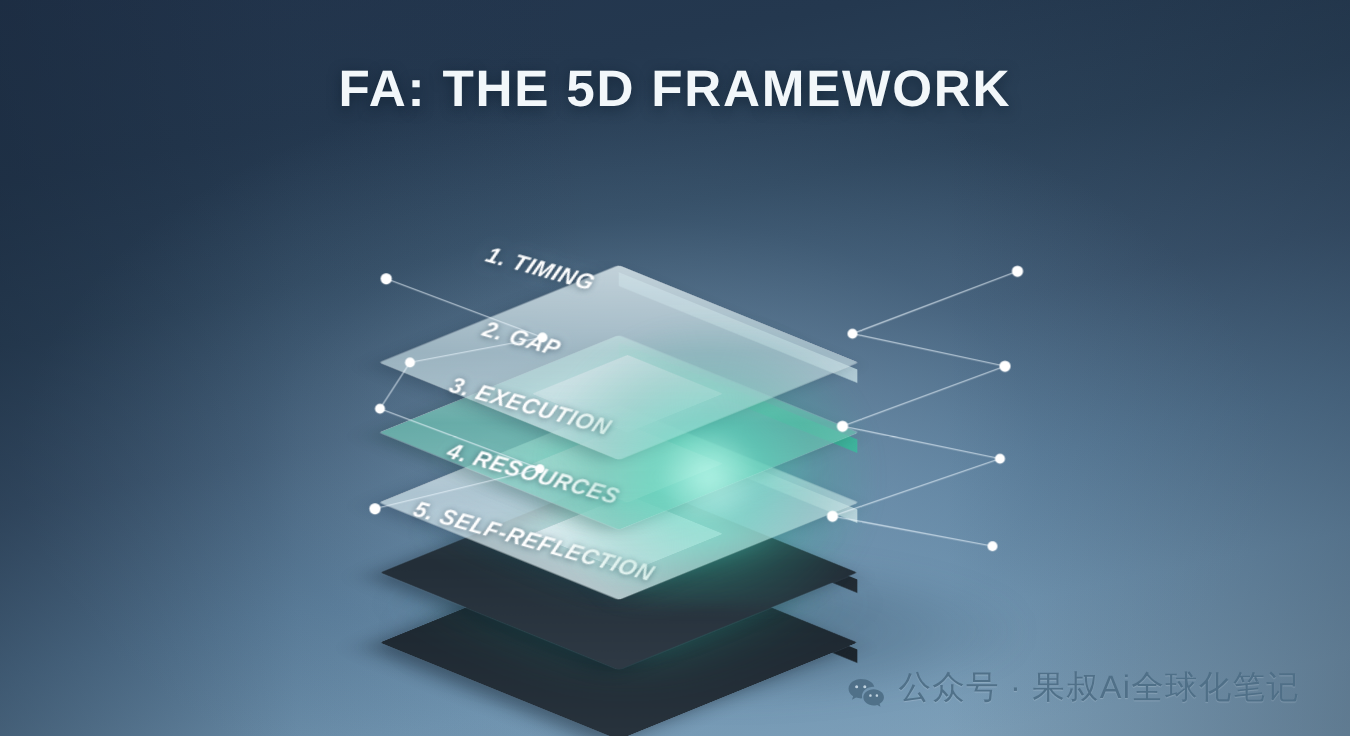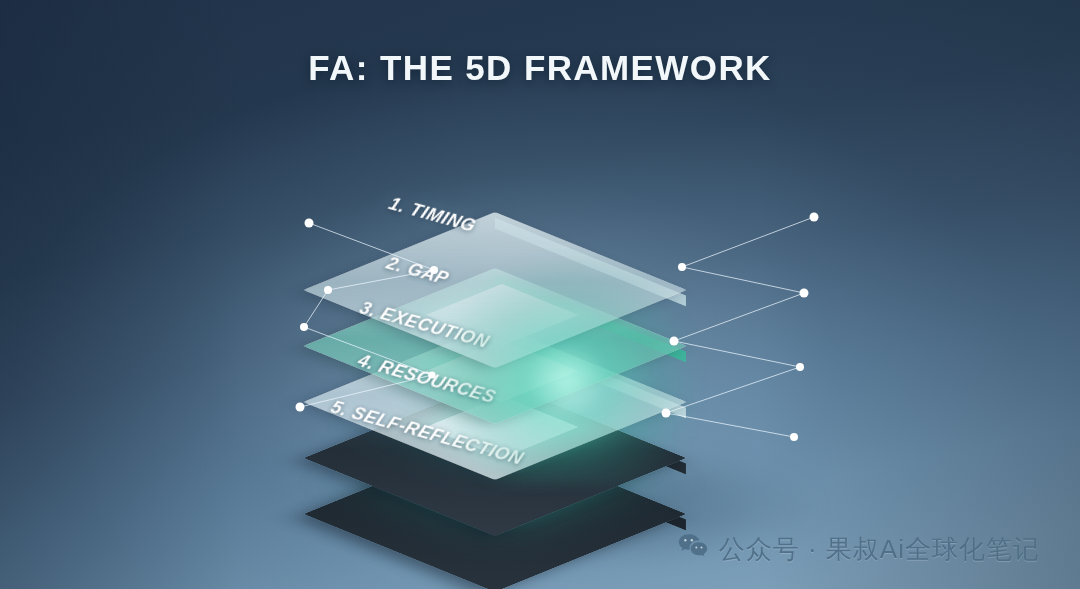--- a/index.html
+++ b/index.html
@@ -35,21 +35,21 @@
       linear-gradient(270deg, rgba(20,34,52,0.30) 0%, rgba(0,0,0,0) 30%);
     pointer-events:none;
   }
 
   
   #title {
     position:absolute;
     top:48px; left:0; width:100%;
     text-align:center;
     color:#f2f7fa;
-    font-size:35px;
+    font-size:41px;
     font-weight:bold;
     letter-spacing:1.4px;
     text-shadow:0 2px 10px rgba(10,25,40,0.55);
     white-space:nowrap;
   }
 
   
   #stack {
     position:absolute;
     left:50%; top:145px;
@@ -130,21 +130,21 @@
 
   
   #net { position:absolute; inset:0; overflow:visible; }
   #net line { stroke:rgba(238,248,255,0.72); stroke-width:1; }
   #net circle { fill:#ffffff; }
 
   
   #watermark {
     position:absolute;
     right:40px; bottom:22px;
-    display:flex; align-items:flex-start; gap:11px;
+    display:flex; align-items:flex-end; gap:11px;
     color:#4d6d85;
     opacity:0.92;
   }
   #watermark .wm-text {
     font-size:26px;
     letter-spacing:1px;
     color:#4e6e86;
     text-shadow:0 1px 1px rgba(235,245,250,0.25);
   }
   #wechat-icon { width:30px; height:26px; display:block; }

